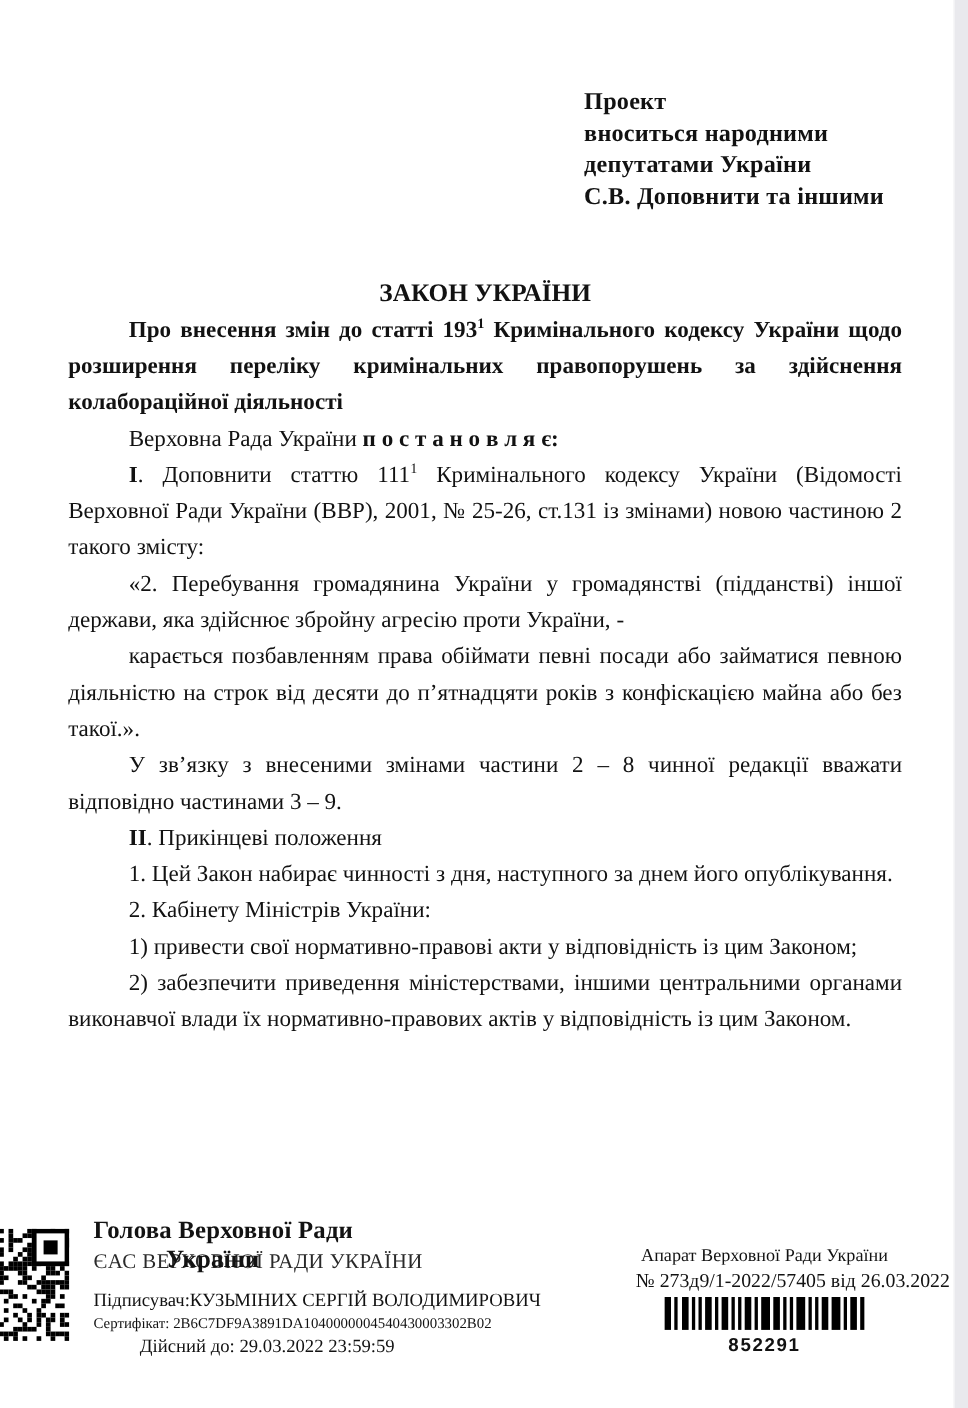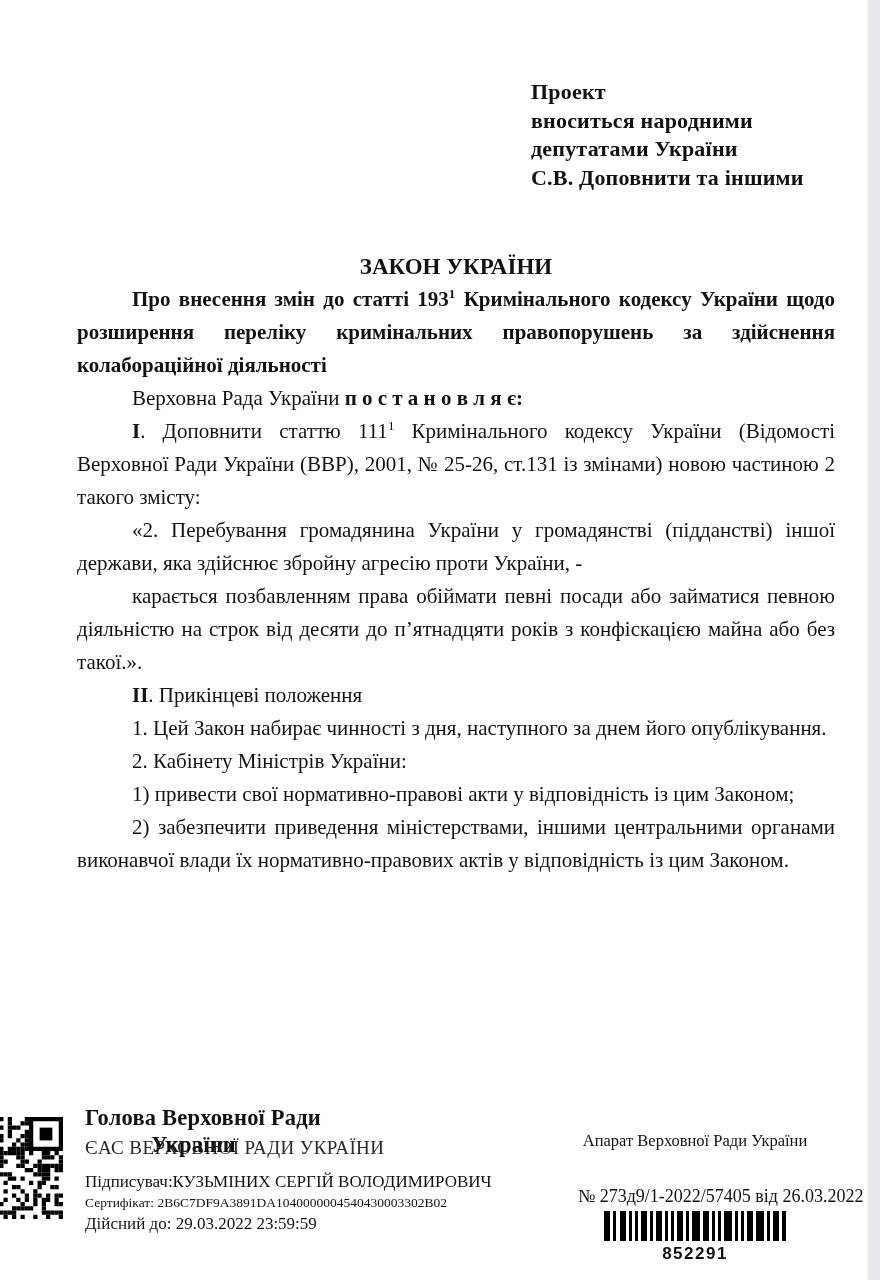--- a/index.html
+++ b/index.html
@@ -17,21 +17,21 @@
     background:#e9e9ed;border-left:1px solid #f4f4f6;
   }
   
   .proposer{
     position:absolute;left:531px;top:78px;
     font-weight:bold;font-size:22px;line-height:28.5px;
     letter-spacing:.2px;
   }
   
   .content{
-    position:absolute;left:77px;top:0;width:758px;
+    position:absolute;left:62px;top:0;width:758px;
   }
   .law-heading{
     margin-top:250px;
     text-align:center;font-weight:bold;font-size:23px;line-height:33px;
   }
   .subject{
     font-weight:bold;font-size:21px;line-height:33px;
     text-align:justify;text-indent:55px;margin:0;
   }
   p.body-par{
@@ -59,27 +59,27 @@
   .stamp-system{
     position:absolute;left:0;top:6px;
     font-size:19px;letter-spacing:.4px;color:#2a2a2a;white-space:nowrap;
   }
   .sig-title2{
     position:absolute;left:66px;top:1px;
     font-weight:bold;font-size:22.5px;letter-spacing:.2px;
   }
   .sig-signer{margin-top:8px;font-size:17px;line-height:22px;white-space:nowrap;}
   .sig-cert{font-size:13.5px;line-height:20px;white-space:nowrap;}
-  .sig-valid{font-size:17px;line-height:22px;white-space:nowrap;}
+  .sig-valid{font-size:17px;line-height:22px;white-space:nowrap;margin-left:42px;}
   
   .reg-block{
     position:absolute;left:578px;top:1130px;width:234px;text-align:center;
   }
   .reg-office{font-size:16.5px;line-height:22px;white-space:nowrap;}
-  .reg-number{font-size:18px;line-height:24px;white-space:nowrap;margin-top:32px;}
+  .reg-number{font-size:18px;line-height:24px;white-space:nowrap;}
   .barcode{margin-top:3px;}
   .barcode-digits{
     font-family:"Liberation Sans", sans-serif;font-weight:bold;
     font-size:17px;line-height:17px;letter-spacing:1.5px;
   }
 </style>
 </head>
 <body>
 
 <div class="page-edge"></div>
@@ -96,20 +96,21 @@
 
   <p class="subject"><span>Про внесення змін до статті 193</span><span class="sup">1</span><span> Кримінального кодексу України щодо розширення переліку кримінальних правопорушень за здійснення колабораційної діяльності</span></p>
 
   <p class="body-par m-enact"><span>Верховна Рада України </span><span class="b">п о с т а н о в л я є:</span></p>
 
   <p class="body-par m-sec1"><span class="b">І</span><span>. Доповнити статтю 111</span><span class="sup">1</span><span> Кримінального кодексу України (Відомості Верховної Ради України (ВВР), 2001, № 25-26, ст.131 із змінами) новою частиною 2 такого змісту:</span></p>
 
   <p class="body-par m-quote1">«2. Перебування громадянина України у громадянстві (підданстві) іншої держави, яка здійснює збройну агресію проти України, -</p>
   <p class="body-par">карається позбавленням права обіймати певні посади або займатися певною діяльністю на строк від десяти до п’ятнадцяти років з конфіскацією майна або без такої.».</p>
 
+  <p class="body-par m-renumber">У зв’язку з внесеними змінами частини 2 – 8 чинної редакції вважати відповідно частинами 3 – 9.</p>
 
   <p class="body-par"><span class="b">ІІ</span><span>. Прикінцеві положення</span></p>
 
   <p class="body-par m-final1">1. Цей Закон набирає чинності з дня, наступного за днем його опублікування.</p>
   <p class="body-par m-final2">2. Кабінету Міністрів України:</p>
   <p class="body-par m-final21">1) привести свої нормативно-правові акти у відповідність із цим Законом;</p>
   <p class="body-par">2) забезпечити приведення міністерствами, іншими центральними органами виконавчої влади їх нормативно-правових актів у відповідність із цим Законом.</p>
 </div>
 
 <div class="qr-wrap">

